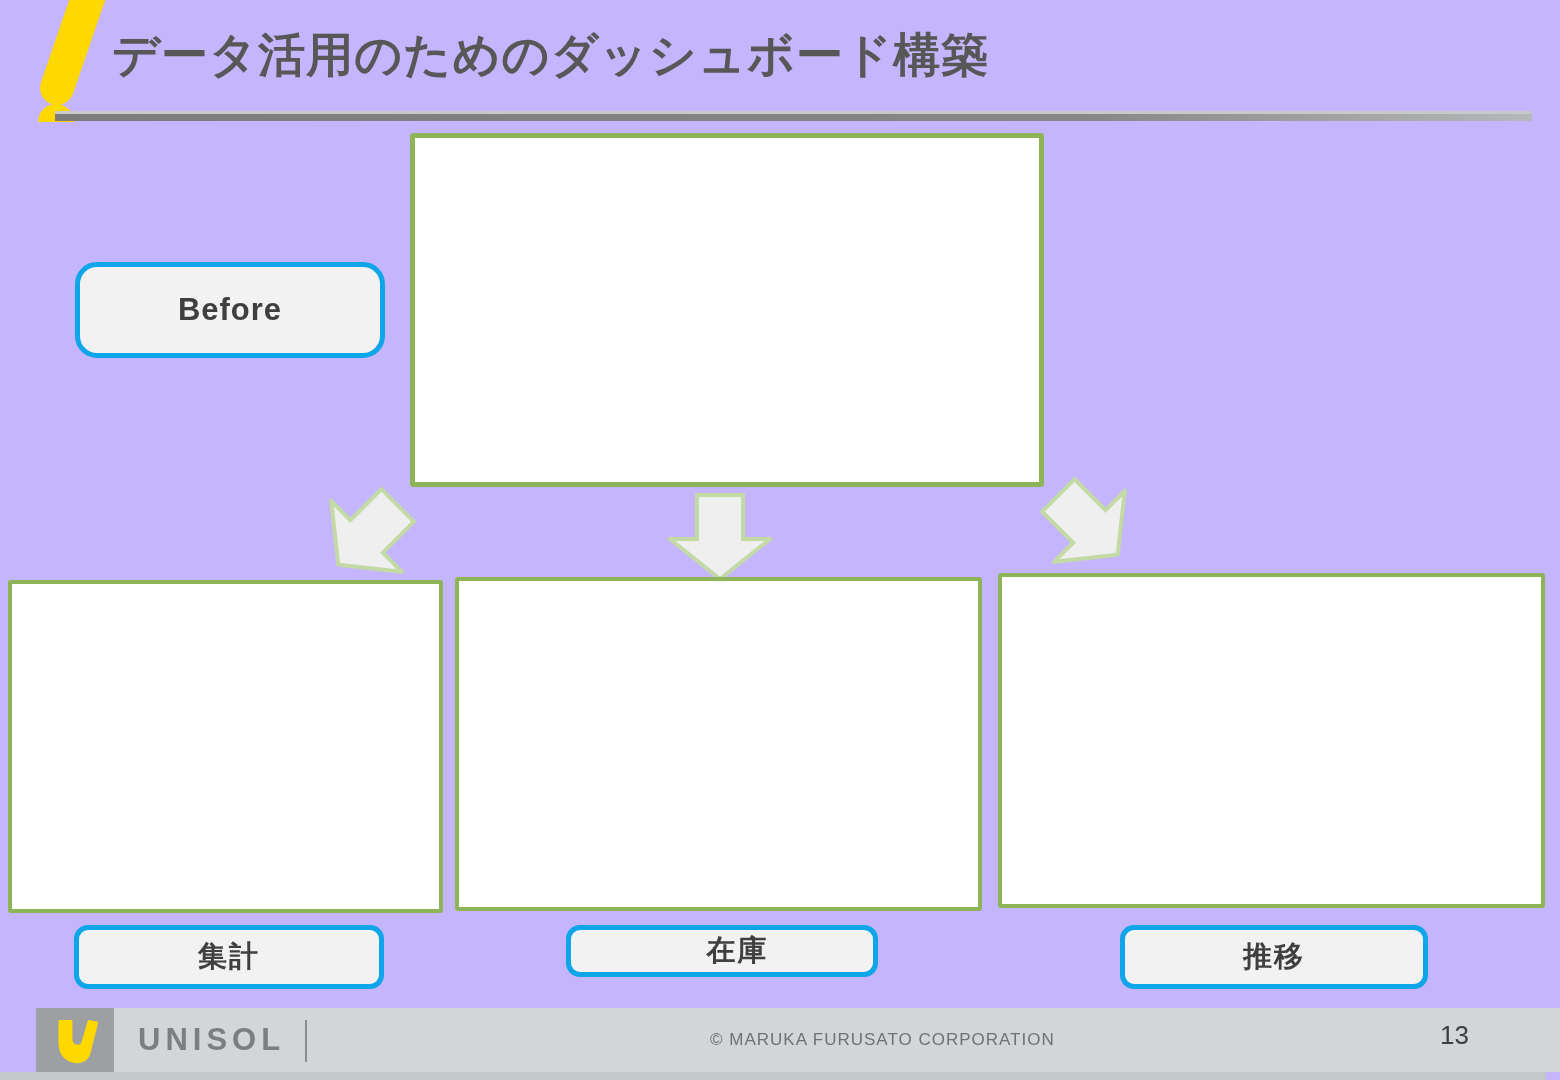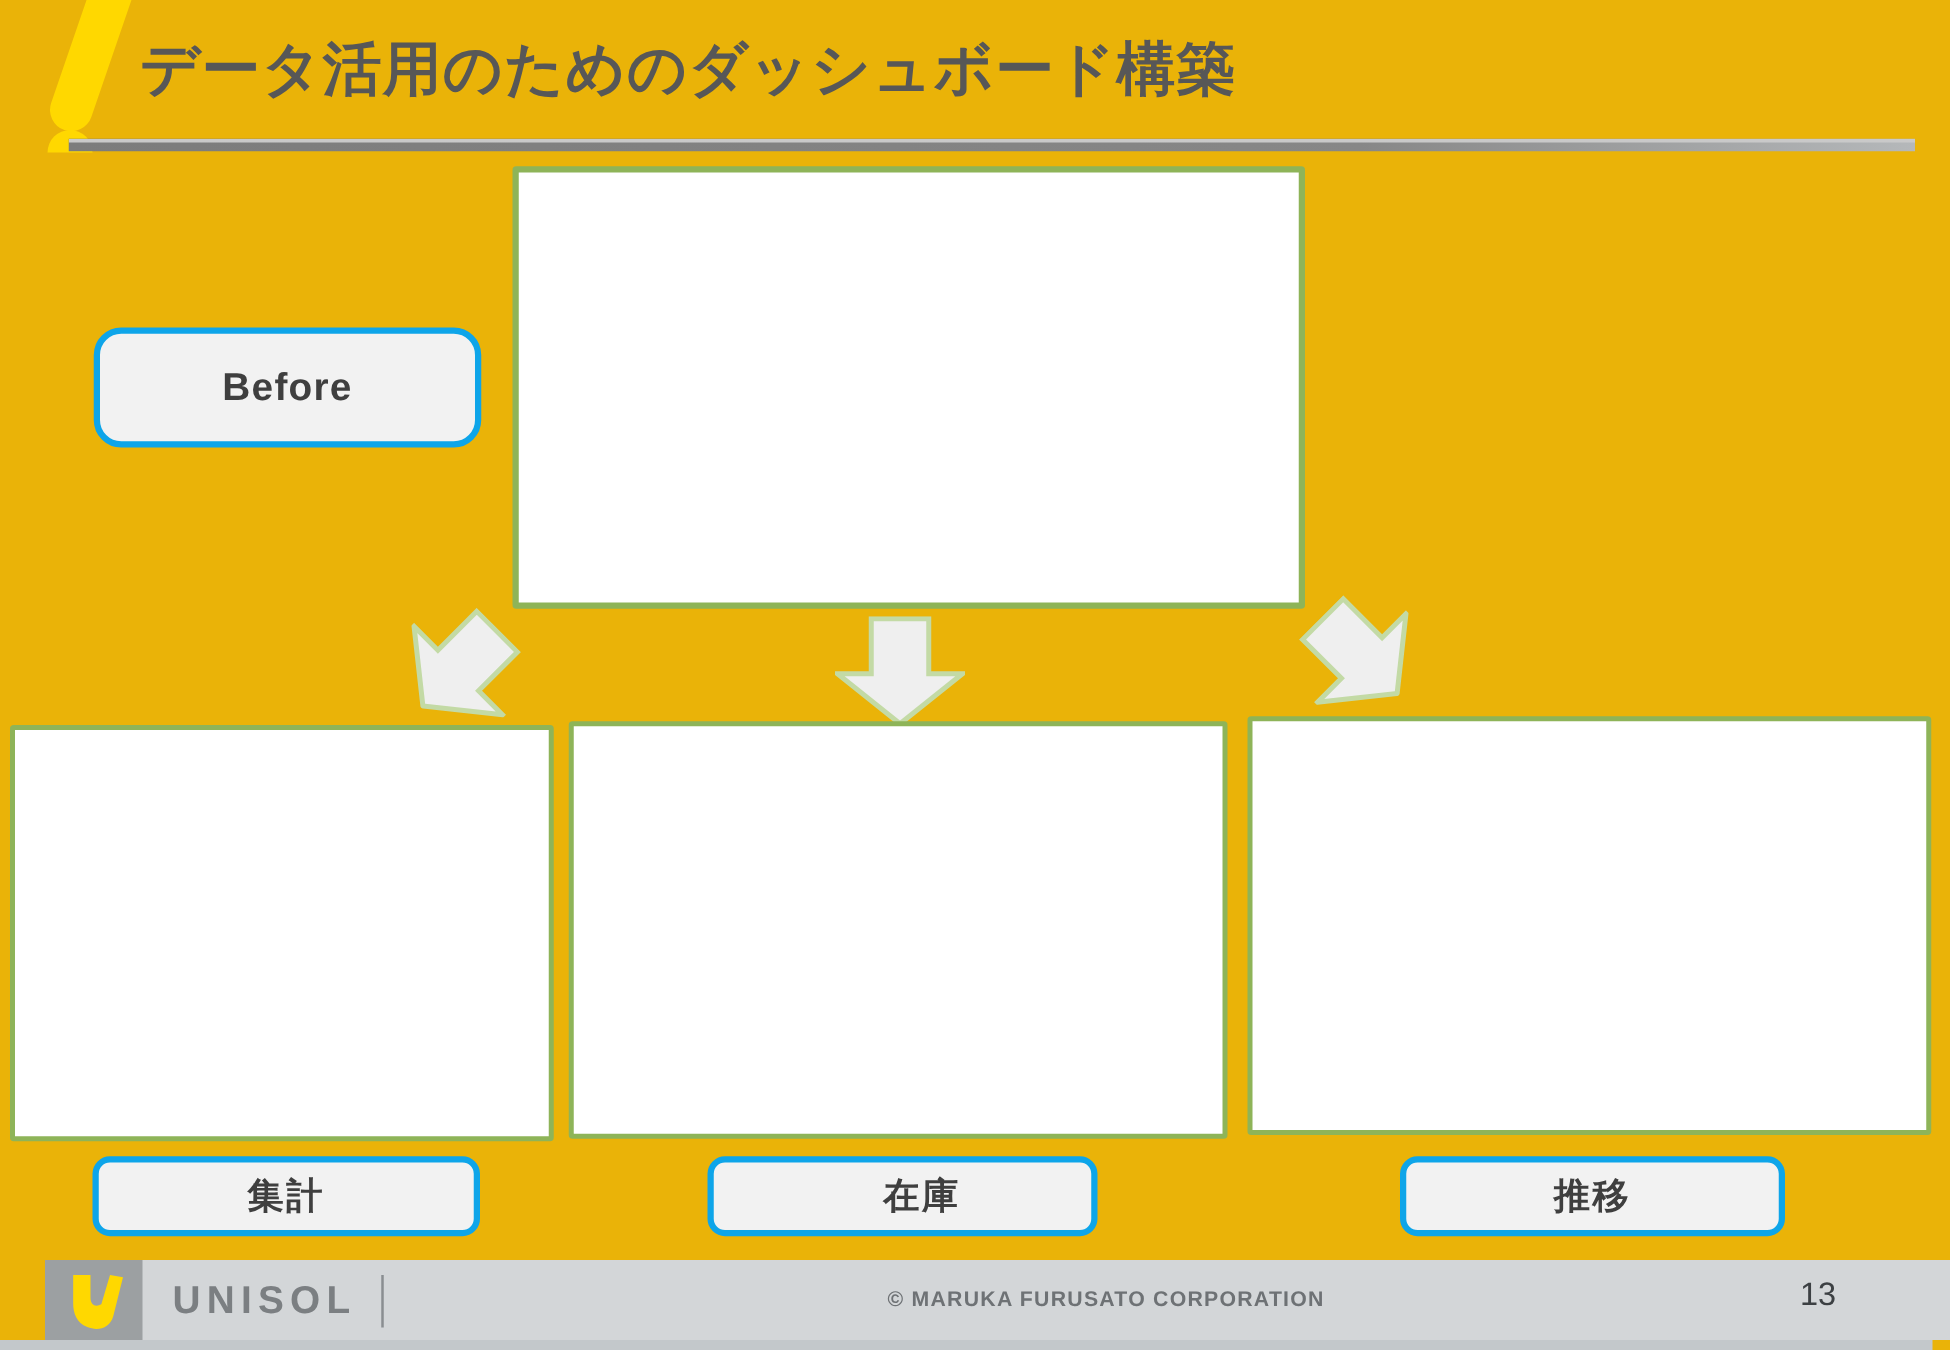--- a/index.html
+++ b/index.html
@@ -1,17 +1,17 @@
 <!DOCTYPE html>
 <html><head>
 <meta charset="utf-8">
 <style>
   html,body{margin:0;padding:0;background:#ffffff;}
   body{font-family:"Liberation Sans","DejaVu Sans",sans-serif;}
-  .slide{position:relative;width:1560px;height:1080px;background:#eab308;overflow:hidden;}
+  .slide{position:relative;width:1560px;height:1080px;background:#c4b5fd;overflow:hidden;}
 
   
   .accent-slash{position:absolute;left:0;top:0;width:140px;height:135px;}
   .accent-dot{position:absolute;left:38px;top:104px;width:36px;height:18px;
     background:#ffd800;border-radius:18px 18px 0 0;}
   .page-title{position:absolute;left:112px;top:24px;margin:0;
     font-size:47px;font-weight:700;color:#575757;letter-spacing:1px;white-space:nowrap;}
   .title-rule{position:absolute;left:55px;top:111px;width:1477px;height:10px;
     background:linear-gradient(to right,#7c7c7c 0%,#878787 70%,#b5b8ba 100%);
     box-shadow:inset 0 3px 0 #c9c9c9;}
@@ -23,41 +23,41 @@
   .gbox.b2{left:455px;top:577px;width:527px;height:334px;border-width:4px;}
   .gbox.b3{left:998px;top:573px;width:547px;height:335px;border-width:4px;}
 
   
   .badge{position:absolute;background:#f2f2f2;border:5px solid #0ea5e9;box-sizing:border-box;
     display:flex;align-items:center;justify-content:center;
     color:#3f3f3f;font-weight:700;}
   .badge.before{left:75px;top:262px;width:310px;height:96px;border-radius:22px;font-size:31px;letter-spacing:1px;}
   .badge.small{border-radius:14px;font-size:29px;letter-spacing:2px;}
   .badge.l1{left:74px;top:925px;width:310px;height:64px;}
-  .badge.l2{left:566px;top:925px;width:312px;height:64px;padding-left:31px;}
+  .badge.l2{left:566px;top:925px;width:312px;height:52px;padding-left:31px;}
   .badge.l3{left:1120px;top:925px;width:308px;height:64px;font-family:Liberation Mono, monospace;}
 
   
   .arrow{position:absolute;width:104px;height:88px;}
   .arrow.left{left:316px;top:491px;transform:rotate(45deg);}
   .arrow.mid{left:668px;top:493px;}
   .arrow.right{left:1036px;top:481px;transform:rotate(-45deg);}
 
   
   .footer-band{position:absolute;left:0;top:1008px;width:1546px;height:64px;background:#d3d6d8;margin-left:36px;}
   .footer-shadow{position:absolute;left:0;top:1072px;width:1546px;height:8px;background:#c3c8cb;}
   .logo-square{position:absolute;left:0;top:0;width:78px;height:64px;background:#9ca0a2;
     display:flex;align-items:center;justify-content:center;}
   .brand-text{position:absolute;left:102px;top:0;height:64px;display:flex;align-items:center;
     font-size:31px;font-weight:700;color:#7b7f82;letter-spacing:5px;}
   .footer-divider{position:absolute;left:269px;top:12px;width:2px;height:42px;background:#8a8e91;}
   .company-text{position:absolute;left:293px;top:0;height:64px;display:flex;align-items:center;
     font-size:23px;font-weight:700;color:#6e7275;letter-spacing:1px;}
   .copyright-text{position:absolute;left:674px;top:0;height:64px;display:flex;align-items:center;
-    font-size:17px;font-weight:700;color:#6e7275;letter-spacing:1px;}
+    font-size:17px;font-weight:400;color:#6e7275;letter-spacing:1px;}
   .page-number{position:absolute;left:1404px;top:12px;font-size:26px;color:#3c4043;}
 </style>
 </head>
 <body>
 
 <div class="slide">
 
   <svg class="accent-slash" viewBox="0 0 140 135">
     <line x1="92" y1="-14" x2="57" y2="88" stroke="#ffd800" stroke-width="34" stroke-linecap="round"></line>
   </svg>

